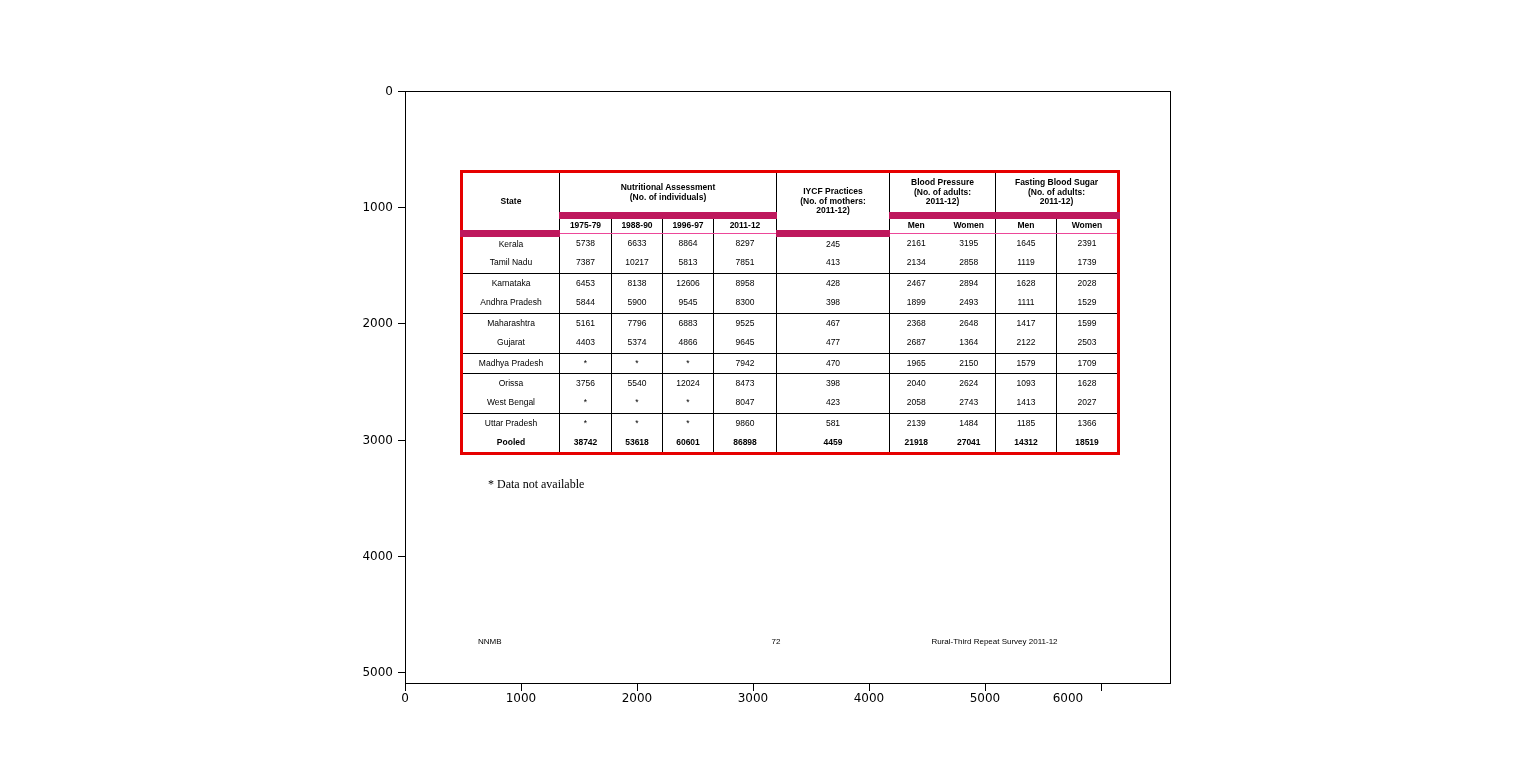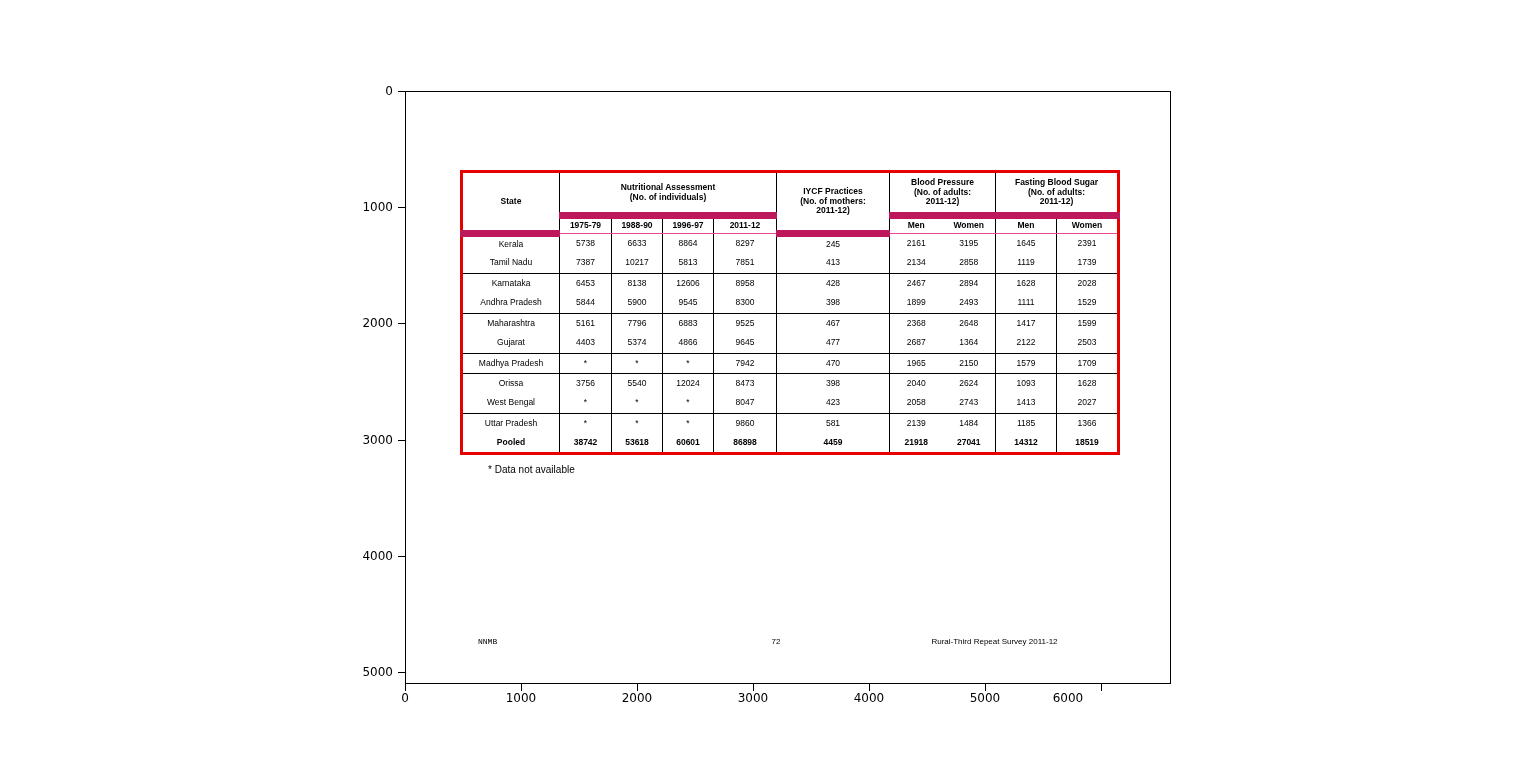--- a/index.html
+++ b/index.html
@@ -46,23 +46,23 @@
   tr.hdr1{height:44px;}
   tr.hdr1 th{border-bottom:7px solid #be185d;}
   tr.hdr2{height:18px;}
   tr.hdr2 th{border-bottom:1px solid #ec4899;}
   tr.datarow{height:20px;}
   tr.group-end td{border-bottom:1px solid #000;}
   td.state,th.state{text-align:left;padding-left:5px;}
   .bp-men{border-right:none !important;}
   .bp-women{border-left:none !important;}
   tr.pooled td{font-weight:bold;}
-  .footnote{position:absolute;left:82px;top:372px;font-size:10px;}
+  .footnote{position:absolute;left:82px;top:385px;font-size:12px;font-family:Liberation Serif, serif;}
   .pg-footer{position:absolute;font-size:8px;top:545px;}
-  .pg-footer.left{left:72px;font-family:Liberation Mono, monospace;}
+  .pg-footer.left{left:72px;}
   .pg-footer.center{left:355px;width:30px;text-align:center;}
   .pg-footer.right{left:480px;width:217px;text-align:center;}
 </style>
 </head>
 <body>
 
 <div class="figure">
 
   <div class="ytick" style="top:91px"></div>
   <div class="ytick" style="top:207px"></div>

